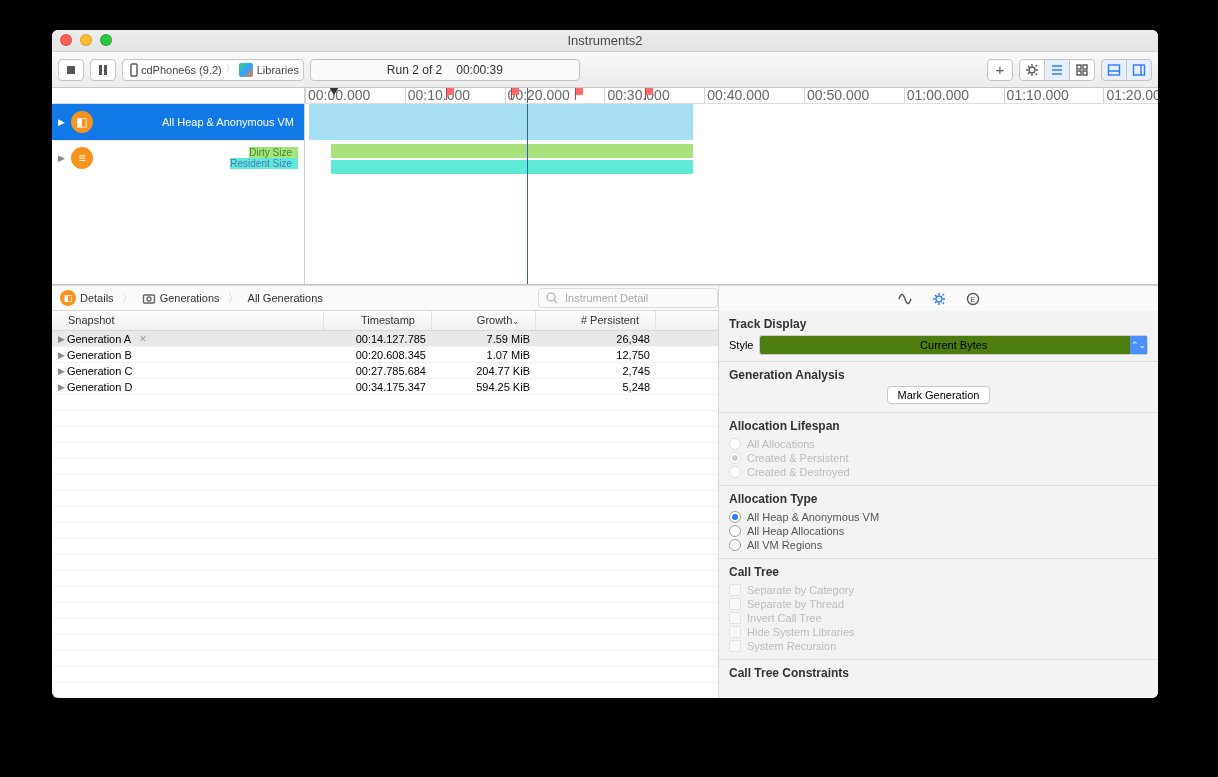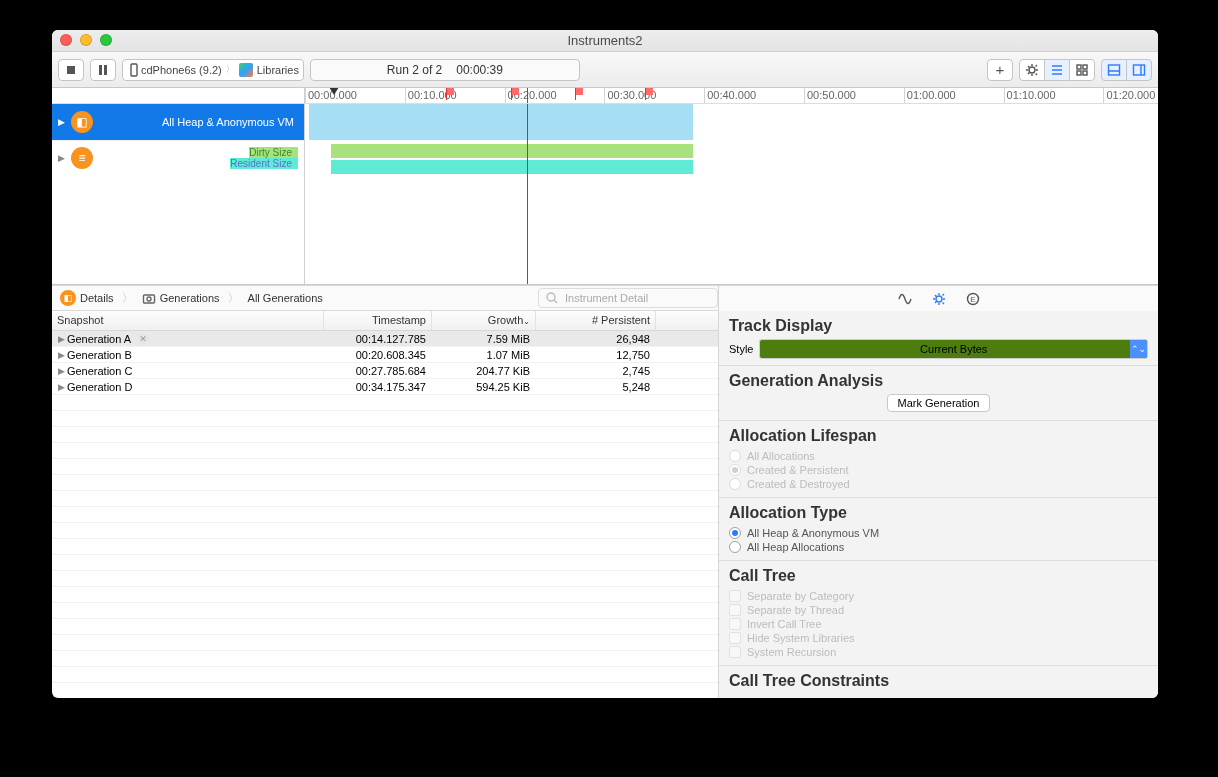--- a/index.html
+++ b/index.html
@@ -21,21 +21,21 @@
   .device-pop { height:22px; background:#fff; border:1px solid #c4c4c4; border-radius:4px; display:flex; align-items:center; font-size:11px; color:#444; padding:0 4px; }
   .chev { margin:0 4px; color:#aaa; font-size:9px }
   .run-lcd { flex:0 0 270px; height:22px; margin:0 auto; background:#fafafa; border:1px solid #c4c4c4; border-radius:4px; display:flex; align-items:center; justify-content:center; gap:14px; font-size:12px; color:#333 }
   .spacer { flex:1 }
   .plus { font-size:15px; font-weight:500; color:#555 }
   svg.ico { width:14px; height:14px; stroke:#555; stroke-width:1.4; fill:none; }
   
   .timeline { display:flex; flex-direction:column; border-bottom:1px solid #c8c8c8; }
   .ruler-row { display:flex; height:16px; border-bottom:1px solid #ddd }
   .track-label-col { width:253px; flex:0 0 253px; border-right:1px solid #d0d0d0; background:#fff }
-  .ruler { flex:1; position:relative; background:#fff; font-size:11px; color:#666; overflow:hidden }
+  .ruler { flex:1; position:relative; background:#fff; font-size:14px; color:#666; overflow:hidden }
   .tick { position:absolute; top:0; height:100%; border-left:1px solid #d4d4d4; padding-left:2px; line-height:15px }
   .tracks { display:flex; height:180px; }
   .tracks .left { width:253px; flex:0 0 253px; border-right:1px solid #d0d0d0; display:flex; flex-direction:column }
   .track-head { height:36px; display:flex; align-items:center; gap:6px; padding:0 6px; font-size:11px; }
   .track-head.sel { background:#1279e8; color:#fff }
   .inst-ico { width:22px;height:22px;border-radius:50%;background:#f7931e;display:flex;align-items:center;justify-content:center;color:#fff;font-size:12px }
   .track-head .label { flex:1; text-align:right; padding-right:4px }
   .track-sub { height:16px; display:flex; align-items:center; justify-content:flex-end; padding-right:6px; font-size:10px; border-top:1px solid #eee }
   .track-sub.dirty { color:#3a8a2e } .track-sub.res { color:#5a6fd4 }
   .tracks .right { flex:1; position:relative; background:#fff; overflow:hidden }
@@ -50,41 +50,41 @@
   .cursor-line { position:absolute; top:0; bottom:-164px; width:1px; background:#2a5fd0 }
   
   .detail-bar { height:26px; border-top:1px solid #d8d8d8; border-bottom:1px solid #d8d8d8; background:#fafafa; display:flex; align-items:center; font-size:11px; color:#333 }
   .crumb { display:flex; align-items:center; gap:4px; padding:0 8px }
   .crumb .sep { color:#bbb; margin:0 4px; font-size:12px }
   .inst-det { margin-left:auto; width:180px; height:20px; margin-right:0; display:flex; align-items:center; gap:6px; border:1px solid #dcdcdc; border-radius:4px; padding:0 6px; color:#aaa }
   
   .lower { flex:1; display:flex; min-height:0 }
   .table-pane { flex:1; display:flex; flex-direction:column; font-size:11px; overflow:hidden }
   .thead { display:flex; height:20px; background:linear-gradient(#fdfdfd,#f0f0f0); border-bottom:1px solid #d8d8d8; color:#333 }
-  .th { padding:3px 5px; border-right:1px solid #e2e2e2 }
+  .th { padding:3px 16px; border-right:1px solid #e2e2e2 }
   .th.snap { flex:0 0 272px }
   .th.ts { flex:0 0 108px; text-align:right }
   .th.gr { flex:0 0 104px; text-align:right }
   .th.pe { flex:0 0 120px; text-align:right }
   .rows { flex:1; overflow:auto }
   .row { display:flex; height:16px; align-items:center; border-bottom:1px solid #f2f2f2 }
   .row.sel { background:#e9e9e9 }
   .cell { padding:0 6px }
   .cell.snap { flex:0 0 272px; display:flex; align-items:center; gap:2px }
   .cell.ts { flex:0 0 108px; text-align:right }
   .cell.gr { flex:0 0 104px; text-align:right }
   .cell.pe { flex:0 0 120px; text-align:right }
   .tri { font-size:9px; color:#888 }
   .x { width:12px;height:12px;border-radius:50%;background:#e6e6e6;color:#999;font-size:9px;display:flex;align-items:center;justify-content:center;margin-left:4px; visibility:hidden }
   .row.sel .x { visibility:visible }
   
   .inspector { flex:0 0 440px; border-left:1px solid #d6d6d6; background:#f3f3f3; display:flex; flex-direction:column; font-size:11px; overflow:auto }
   .insp-tabs { height:26px; display:flex; align-items:center; justify-content:center; gap:20px; border-bottom:1px solid #e0e0e0; background:#fafafa }
   .section { border-bottom:1px solid #dcdcdc; padding:6px 10px }
-  .section h4 { font-size:16px; font-weight:600; color:#333; margin-bottom:4px }
+  .section h4 { font-size:12px; font-weight:600; color:#333; margin-bottom:4px }
   .style-row { display:flex; align-items:center; gap:6px }
   .style-sel { flex:1; height:20px; background:#4d7c0f; border:1px solid #cdcdcd; border-radius:3px; display:flex; align-items:center; justify-content:center; position:relative }
   .style-sel .cap { position:absolute; right:0; top:0; bottom:0; width:17px; background:#4a90ff; border-radius:0 3px 3px 0; color:#fff; display:flex; align-items:center; justify-content:center; font-size:9px }
   .btn-mark { display:block; margin:2px auto; height:18px; padding:0 10px; background:#fff; border:1px solid #c8c8c8; border-radius:4px; font-size:11px }
   .opt { display:flex; align-items:center; gap:6px; padding:1px 0; color:#555 }
   .opt.dis { color:#bcbcbc }
   .radio { width:12px;height:12px;border-radius:50%;border:1px solid #a0a0a0;display:inline-flex;align-items:center;justify-content:center;background:#fff }
   .radio.on::after { content:"";width:6px;height:6px;border-radius:50%;background:#2f7bff }
   .radio.dis { border-color:#dcdcdc }
   .radio.dis.on::after { background:#cfcfcf }
@@ -361,20 +361,24 @@
       <div class="section">
         <h4>Allocation Type</h4>
         <div class="opt">
             <span class="radio on"></span>
             <span>All Heap &amp; Anonymous VM</span>
           </div>
         <div class="opt">
             <span class="radio"></span>
             <span>All Heap Allocations</span>
           </div>
+        <div class="opt">
+            <span class="radio"></span>
+            <span>All VM Regions</span>
+          </div>
       </div>
       <div class="section">
         <h4>Call Tree</h4>
         <div class="opt dis">
             <span class="chk dis"></span>
             <span>Separate by Category</span>
           </div>
         <div class="opt dis">
             <span class="chk dis"></span>
             <span>Separate by Thread</span>

